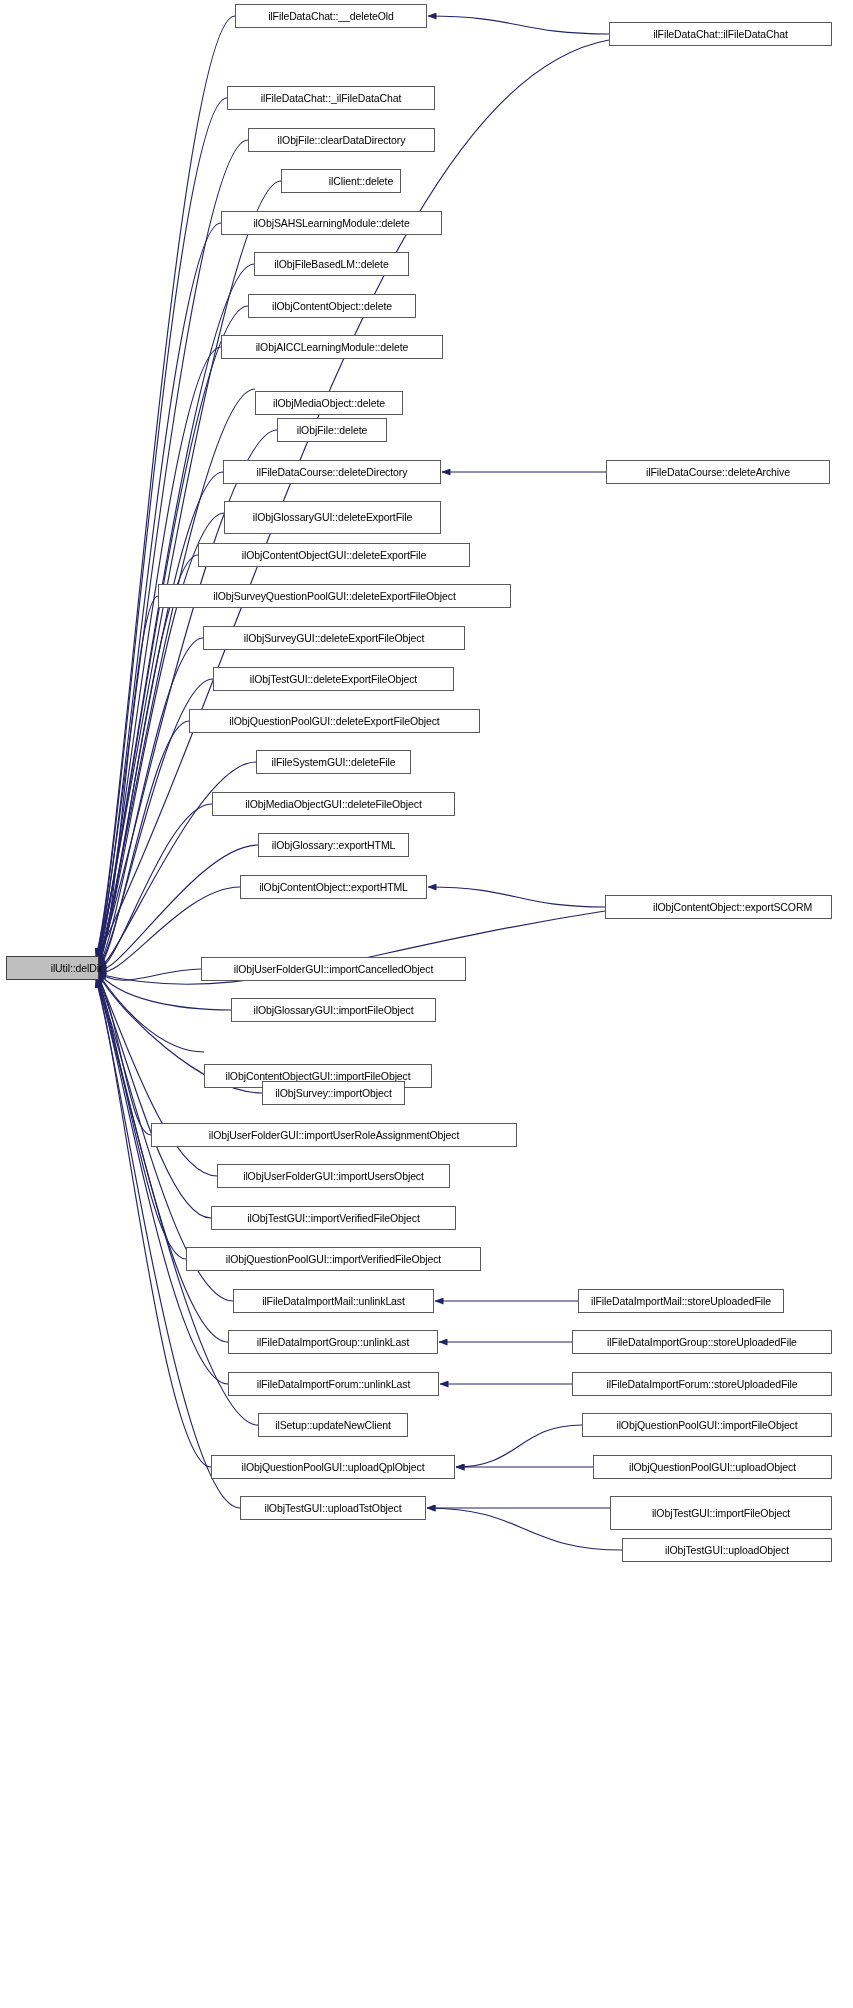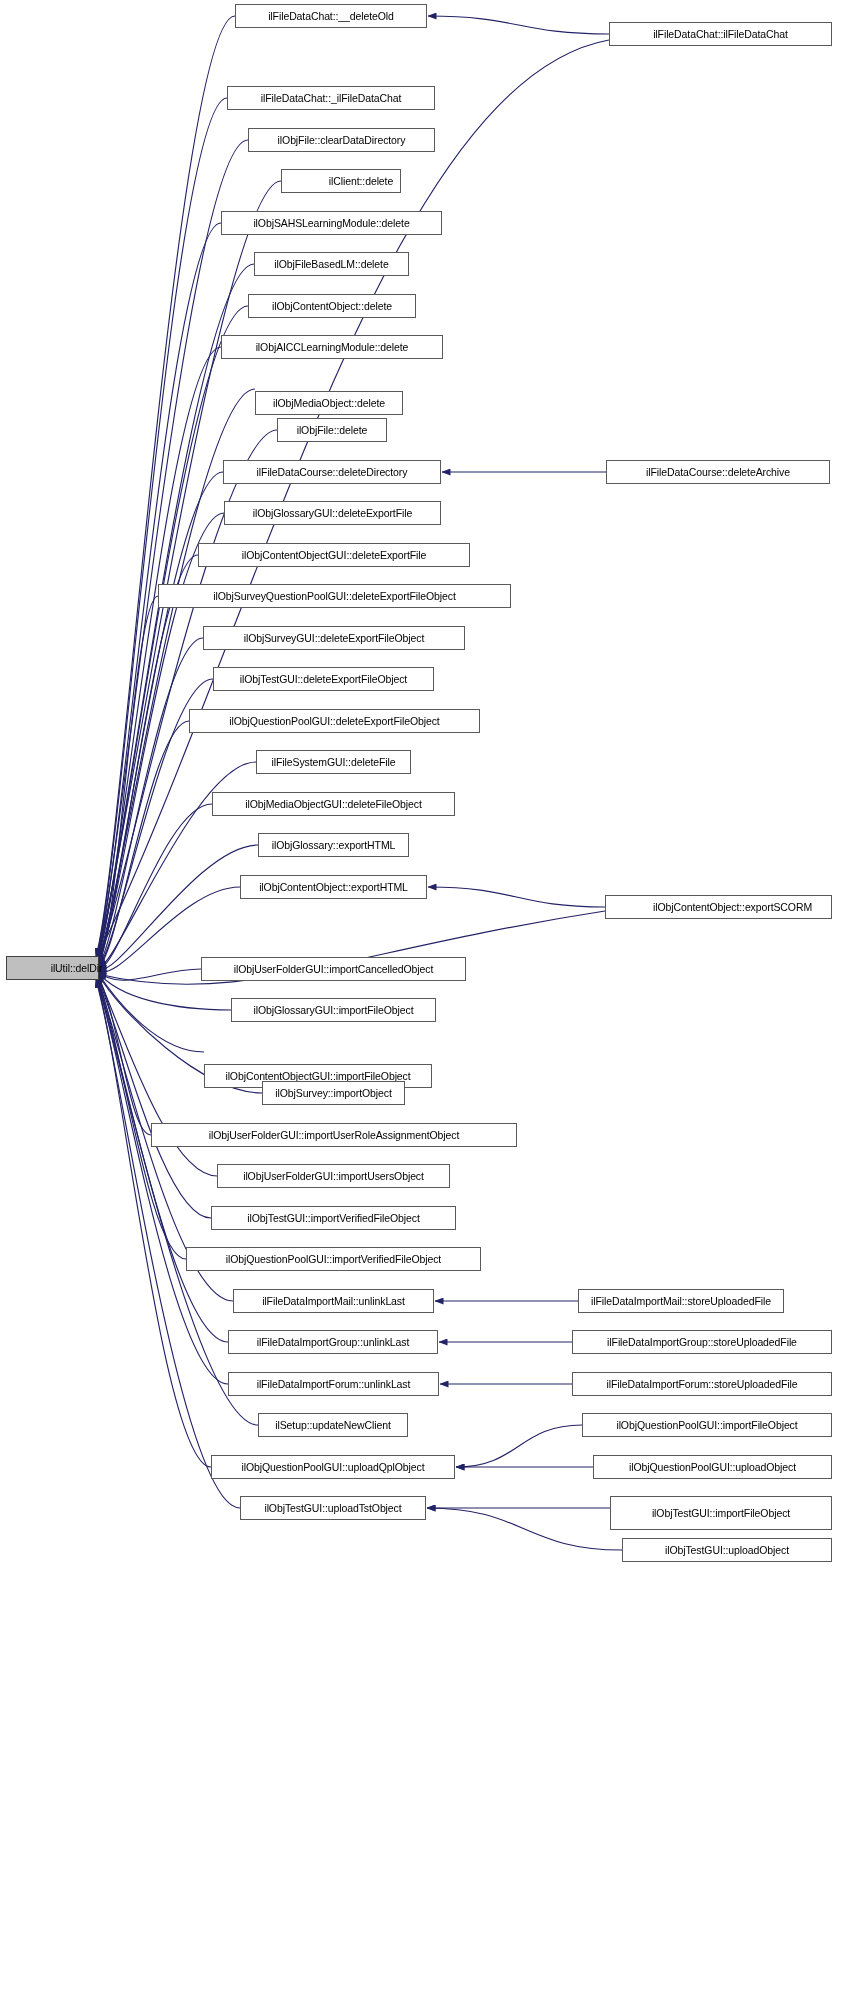--- a/index.html
+++ b/index.html
@@ -110,25 +110,25 @@
       <div class="node" style="left: 227px; top: 86px; width: 208px; height: 24px;">ilFileDataChat::_ilFileDataChat</div>
       <div class="node" style="left: 248px; top: 128px; width: 187px; height: 24px;">ilObjFile::clearDataDirectory</div>
       <div class="node" style="left: 281px; top: 169px; width: 120px; height: 24px; padding-left: 40px;">ilClient::delete</div>
       <div class="node" style="left: 221px; top: 211px; width: 221px; height: 24px;">ilObjSAHSLearningModule::delete</div>
       <div class="node" style="left: 254px; top: 252px; width: 155px; height: 24px;">ilObjFileBasedLM::delete</div>
       <div class="node" style="left: 248px; top: 294px; width: 168px; height: 24px;">ilObjContentObject::delete</div>
       <div class="node" style="left: 221px; top: 335px; width: 222px; height: 24px;">ilObjAICCLearningModule::delete</div>
       <div class="node" style="left: 255px; top: 377px; width: 148px; height: 24px; margin-top: 14px;">ilObjMediaObject::delete</div>
       <div class="node" style="left: 277px; top: 418px; width: 110px; height: 24px;">ilObjFile::delete</div>
       <div class="node" style="left: 223px; top: 460px; width: 218px; height: 24px;">ilFileDataCourse::deleteDirectory</div>
-      <div class="node" style="left: 224px; top: 501px; width: 217px; height: 24px;">ilObjGlossaryGUI::deleteExportFile</div>
+      <div class="node" style="left: 224px; top: 501px; width: 217px; height: 33px;">ilObjGlossaryGUI::deleteExportFile</div>
       <div class="node" style="left: 198px; top: 543px; width: 272px; height: 24px;">ilObjContentObjectGUI::deleteExportFile</div>
       <div class="node" style="left: 158px; top: 584px; width: 353px; height: 24px;">ilObjSurveyQuestionPoolGUI::deleteExportFileObject</div>
       <div class="node" style="left: 203px; top: 626px; width: 262px; height: 24px;">ilObjSurveyGUI::deleteExportFileObject</div>
-      <div class="node" style="left: 213px; top: 667px; width: 221px; height: 24px;">ilObjTestGUI::deleteExportFileObject</div>
+      <div class="node" style="left: 213px; top: 667px; width: 241px; height: 24px;">ilObjTestGUI::deleteExportFileObject</div>
       <div class="node" style="left: 189px; top: 709px; width: 291px; height: 24px;">ilObjQuestionPoolGUI::deleteExportFileObject</div>
       <div class="node" style="left: 256px; top: 750px; width: 155px; height: 24px;">ilFileSystemGUI::deleteFile</div>
       <div class="node" style="left: 212px; top: 792px; width: 243px; height: 24px;">ilObjMediaObjectGUI::deleteFileObject</div>
       <div class="node" style="left: 258px; top: 833px; width: 151px; height: 24px;">ilObjGlossary::exportHTML</div>
       <div class="node" style="left: 240px; top: 875px; width: 187px; height: 24px;">ilObjContentObject::exportHTML</div>
       <div class="node" style="left: 201px; top: 957px; width: 265px; height: 24px;">ilObjUserFolderGUI::importCancelledObject</div>
       <div class="node" style="left: 231px; top: 998px; width: 205px; height: 24px;">ilObjGlossaryGUI::importFileObject</div>
       <div class="node" style="left: 204px; top: 1040px; width: 228px; height: 24px; margin-top: 24px;">ilObjContentObjectGUI::importFileObject</div>
       <div class="node" style="left: 262px; top: 1081px; width: 143px; height: 24px;">ilObjSurvey::importObject</div>
       <div class="node" style="left: 151px; top: 1123px; width: 366px; height: 24px;">ilObjUserFolderGUI::importUserRoleAssignmentObject</div>

